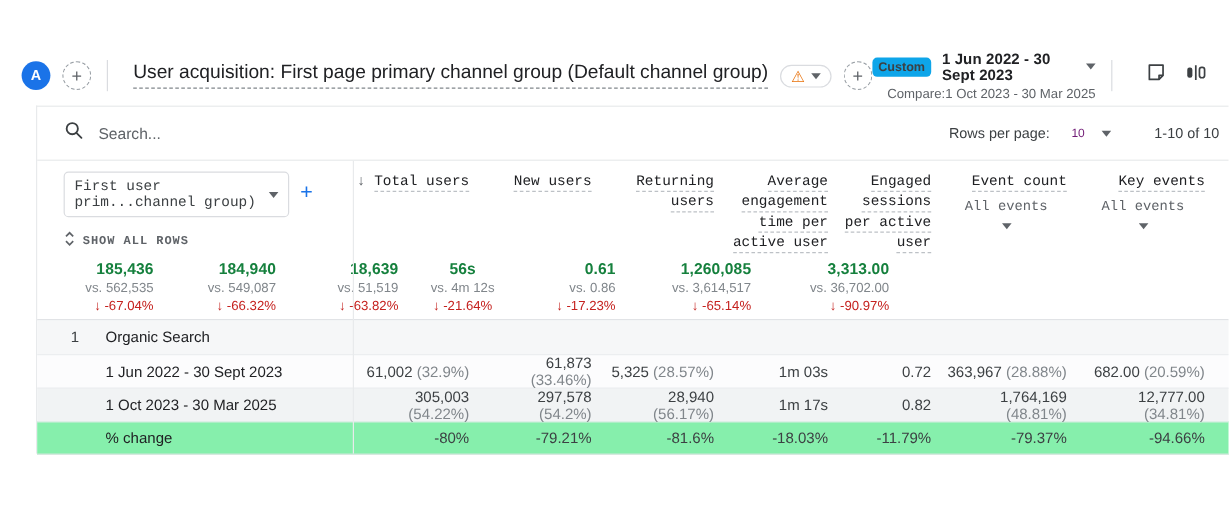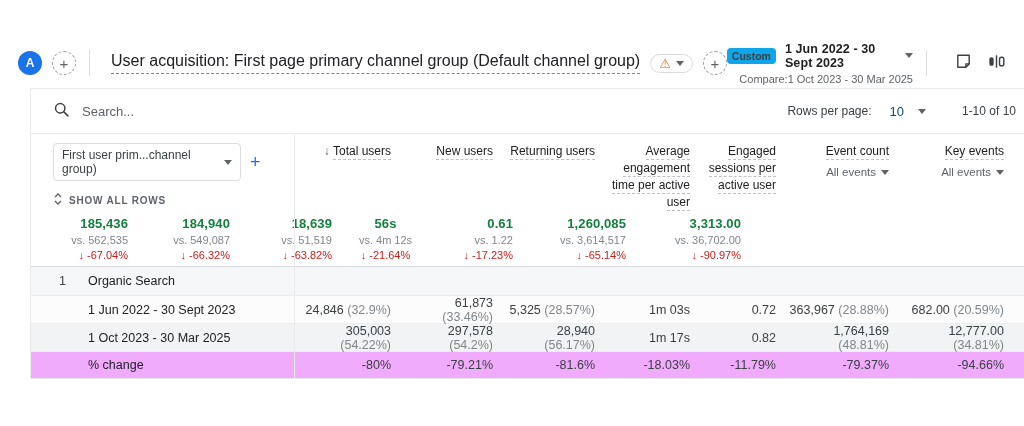--- a/index.html
+++ b/index.html
@@ -38,56 +38,56 @@
     border-left:1px solid #e8eaec; border-top:1px solid #e8eaec; background:#fff; }
   .col-divider { position:absolute; left:263px; top:45px; bottom:0; width:1px; background:#e8eaec; }
 
   .toolbar { height:45px; display:flex; align-items:center; padding:0 8px 0 22px;
     border-bottom:1px solid #e8eaec; }
   .search-input { border:none; outline:none; font-family:"Liberation Sans",sans-serif;
     font-size:13px; color:#202124; margin-left:12px; width:300px; background:transparent; }
   .search-input::placeholder { color:#5f6368; }
   .toolbar-right { margin-left:auto; display:flex; align-items:center; }
   .rpp-label { font-size:12px; color:#3c4043; }
-  .rpp-value { font-size:13px; color:#0c4a6e; margin-left:18px; cursor:pointer; }
+  .rpp-value { font-size:10px; color:#701a75; margin-left:18px; cursor:pointer; }
   .rpp-caret { margin-left:14px; cursor:pointer; }
   .pagination { font-size:12px; color:#3c4043; margin-left:36px; }
 
-  .headrow { height:73px; display:flex; }
+  .headrow { height:73px; display:flex;font-family:Liberation Mono, monospace; }
   .dim-area { width:263px; flex:0 0 auto; padding:9px 0 0 22px; }
   .dim-line { display:flex; align-items:center; }
   .dim-pill { display:flex; align-items:center; justify-content:space-between; width:188px;
     border:1px solid #dadce0; border-radius:4px; padding:4px 8px; font-size:12px; color:#3c4043;
     cursor:pointer; background:#fff; }
   .dim-plus { color:#1a73e8; font-size:18px; margin-left:9px; cursor:pointer; line-height:1; }
   .show-all { margin-top:11px; display:flex; align-items:center; gap:6px; font-size:10px;
     font-weight:bold; letter-spacing:.8px; color:#5f6368; cursor:pointer; }
 
   .hcells { display:flex; }
   .hcell { padding:9px 12px 0 0; text-align:right; font-size:12px; line-height:17px;
     color:#202124; flex:0 0 auto; cursor:pointer; }
   .dashed { border-bottom:1px dashed #bdc1c6; padding-bottom:1px; }
   .sorticon { color:#5f6368; font-size:12px; }
   .hfilter { margin-top:4px; color:#5f6368; font-size:11.5px; display:flex;
-    justify-content:flex-end; align-items:center; gap:5px; }
+    justify-content:flex-end; align-items:center; gap:5px;flex-direction:column; }
 
   .totalrow { height:60px; display:flex; border-bottom:1px solid #dadce0; }
   .total-label { width:263px; flex:0 0 auto; padding-left:57px; display:flex; align-items:center;
     font-size:13px; color:#202124; }
   .tcell { flex:0 0 auto; padding:9px 12px 0 0; text-align:right; }
   .tv { font-size:13px; font-weight:bold; color:#15803d; margin-bottom:3px; letter-spacing:.1px; }
   .tvs { font-size:11px; color:#80868b; margin-bottom:3px; }
   .tch { font-size:11px; color:#c5221f; }
 
   .trow { height:28px; display:flex; align-items:center; font-size:12.5px; }
   .trow + .trow { border-top:1px solid #eceef0; }
   .trow0 { background:#f6f7f8; }
   .trow1 { background:#fcfcfd; }
   .trow2 { background:#f1f3f4; }
-  .trow3 { background:#f0abfc; border-bottom:1px solid #e4e6e8; }
+  .trow3 { background:#86efac; border-bottom:1px solid #e4e6e8; }
   .rlabel { width:263px; flex:0 0 auto; position:relative; }
   .rnum { position:absolute; left:28px; top:50%; transform:translateY(-50%); color:#3c4043; }
   .rtext { padding-left:57px; color:#202124; }
   .cell { flex:0 0 auto; text-align:right; padding-right:12px; }
   .cv { color:#3c4043; }
   .cp { color:#80868b; }
 </style>
 </head>
 <body>
 
@@ -226,21 +226,21 @@
             <div class="tvs">vs. 51,519</div>
             <div class="tch"><span>↓</span> -63.82%</div>
           </div>
           <div class="tcell" style="width: 95px; text-align: center;">
             <div class="tv">56s</div>
             <div class="tvs">vs. 4m 12s</div>
             <div class="tch"><span>↓</span> -21.64%</div>
           </div>
           <div class="tcell" style="width: 86px;">
             <div class="tv">0.61</div>
-            <div class="tvs">vs. 1.22</div>
+            <div class="tvs">vs. 0.86</div>
             <div class="tch"><span>↓</span> -17.23%</div>
           </div>
           <div class="tcell" style="width: 113px;">
             <div class="tv">1,260,085</div>
             <div class="tvs">vs. 3,614,517</div>
             <div class="tch"><span>↓</span> -65.14%</div>
           </div>
           <div class="tcell" style="width: 115px;">
             <div class="tv">3,313.00</div>
             <div class="tvs">vs. 36,702.00</div>
@@ -248,21 +248,21 @@
           </div>
         </div>
     </div>
 
     <div id="tbody">
         <div class="trow trow0">
           <div class="rlabel"><span class="rnum">1</span><span class="rtext">Organic Search</span></div>
         </div>
         <div class="trow trow1">
           <div class="rlabel"><span class="rtext">1 Jun 2022 - 30 Sept 2023</span></div>
-          <div class="cell" style="width: 109px;"><span class="cv">24,846</span><span class="cp"> (32.9%)</span></div>
+          <div class="cell" style="width: 109px;"><span class="cv">61,002</span><span class="cp"> (32.9%)</span></div>
           <div class="cell" style="width: 102px;"><span class="cv">61,873</span><span class="cp"> (33.46%)</span></div>
           <div class="cell" style="width: 102px;"><span class="cv">5,325</span><span class="cp"> (28.57%)</span></div>
           <div class="cell" style="width: 95px;"><span class="cv">1m 03s</span></div>
           <div class="cell" style="width: 86px;"><span class="cv">0.72</span></div>
           <div class="cell" style="width: 113px;"><span class="cv">363,967</span><span class="cp"> (28.88%)</span></div>
           <div class="cell" style="width: 115px;"><span class="cv">682.00</span><span class="cp"> (20.59%)</span></div>
         </div>
         <div class="trow trow2">
           <div class="rlabel"><span class="rtext">1 Oct 2023 - 30 Mar 2025</span></div>
           <div class="cell" style="width: 109px;"><span class="cv">305,003</span><span class="cp"> (54.22%)</span></div>

